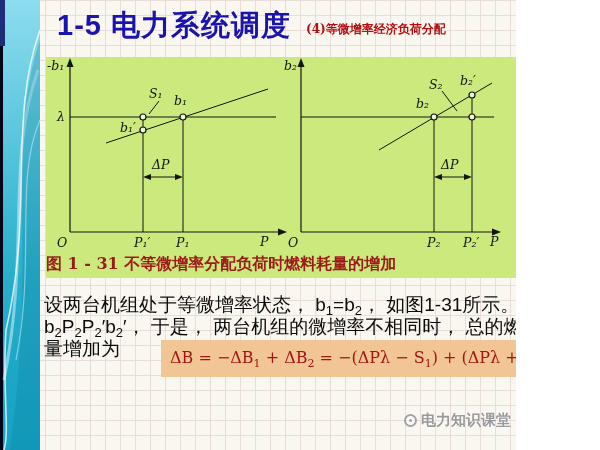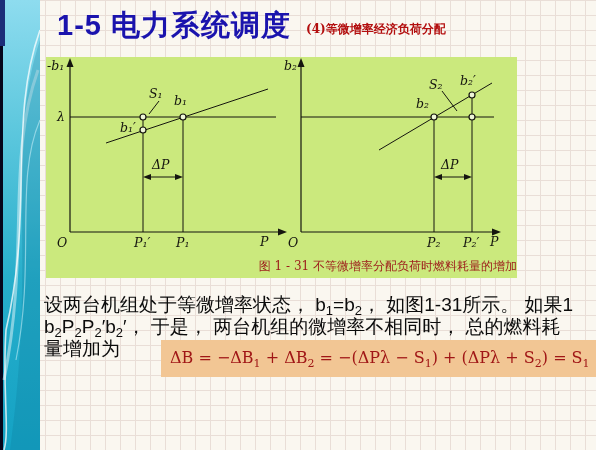--- a/index.html
+++ b/index.html
@@ -1,37 +1,37 @@
 <!DOCTYPE html>
 <html><head>
 <meta charset="utf-8">
 <style>
   html,body{margin:0;padding:0;}
   .slide{
-    position:relative;width:596px;height:450px;overflow:hidden;
+    position:relative;width:516px;height:450px;overflow:hidden;
     background-color:#faf7f0;
     background-image:
       linear-gradient(#e9ded7 1px, transparent 1px),
       linear-gradient(90deg, #e9ded7 1px, transparent 1px);
     background-size:15px 15px;
     font-family:"Liberation Sans", sans-serif;
   }
   
   .sidebar{position:absolute;left:0;top:0;width:40px;height:450px;background:#05051a;}
   .sidebar-grad{position:absolute;left:3px;top:0;width:37px;height:450px;
     background:linear-gradient(180deg,#8edcef 0%,#5ec8de 28%,#27aecb 62%,#14a2c4 100%);}
   .corner-navy{position:absolute;left:0;top:0;width:5px;height:46px;background:#1c2e78;}
   
   .title{position:absolute;left:57px;top:6px;font-size:29px;font-weight:bold;color:#1a13ad;letter-spacing:1px;white-space:nowrap;}
   .subtitle{position:absolute;left:306px;top:21px;font-family:"DejaVu Serif",serif;font-size:12px;font-weight:bold;color:#b30f0f;white-space:nowrap;}
   
   .green-panel{position:absolute;left:46px;top:57px;width:471px;height:221px;background:#cbe97d;}
   .figure-svg{position:absolute;left:0;top:0;}
-  .caption{position:absolute;left:0;bottom:3px;width:100%;text-align:right;
-    font-family:"DejaVu Serif",serif;font-size:12px;font-weight:normal;color:#9c1a1a;white-space:nowrap;}
+  .caption{position:absolute;left:0;bottom:3px;width:100%;text-align:left;
+    font-family:"DejaVu Serif",serif;font-size:16px;font-weight:bold;color:#9c1a1a;white-space:nowrap;}
   
   .ax{stroke:#15150f;stroke-width:1.2;fill:none;}
   .thin{stroke:#15150f;stroke-width:1;fill:none;}
   .pt{fill:#eef6d8;stroke:#15150f;stroke-width:1.2;}
   .lbl{font-family:"DejaVu Serif",serif;font-style:italic;font-size:12.5px;fill:#15150f;}
   .arrowfill{fill:#15150f;stroke:none;}
   
   .body-text{position:absolute;left:44px;top:294px;width:562px;font-size:19px;line-height:22px;color:#0c0c0c;}
   .body-text .bline{height:22px;white-space:nowrap;}
   .body-text sub{font-size:13px;vertical-align:-4px;line-height:0;}
@@ -138,14 +138,18 @@
 
   <div class="body-text">
     <div class="bline">设两台机组处于等微增率状态， b<sub>1</sub>=b<sub>2</sub>， 如图1-31所示。 如果1</div>
     <div class="bline">b<sub>2</sub>P<sub>2</sub>P<sub>2</sub>′b<sub>2</sub>′， 于是， 两台机组的微增率不相同时， 总的燃料耗</div>
     <div class="bline line6">
       <span>量增加为</span>
       <span class="formula-box">ΔB = −ΔB<sub>1</sub> + ΔB<sub>2</sub> = −(ΔPλ − S<sub>1</sub>) + (ΔPλ + S<sub>2</sub>) = S<sub>1</sub> + S</span>
     </div>
   </div>
 
+  <div class="watermark">
+    <span class="wm-icon"></span>
+    <span>电力知识课堂</span>
+  </div>
 
 </div>
 
 </body></html>

